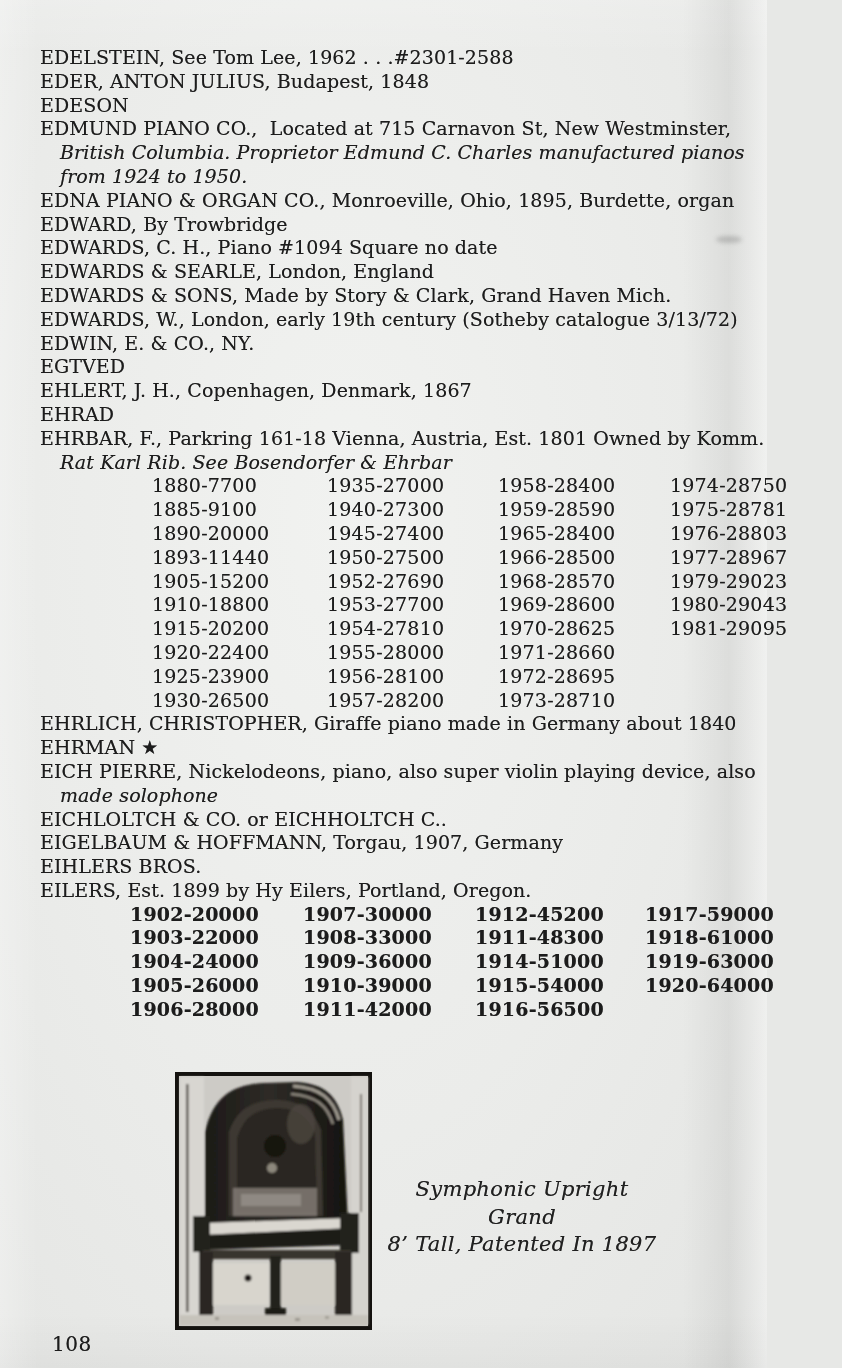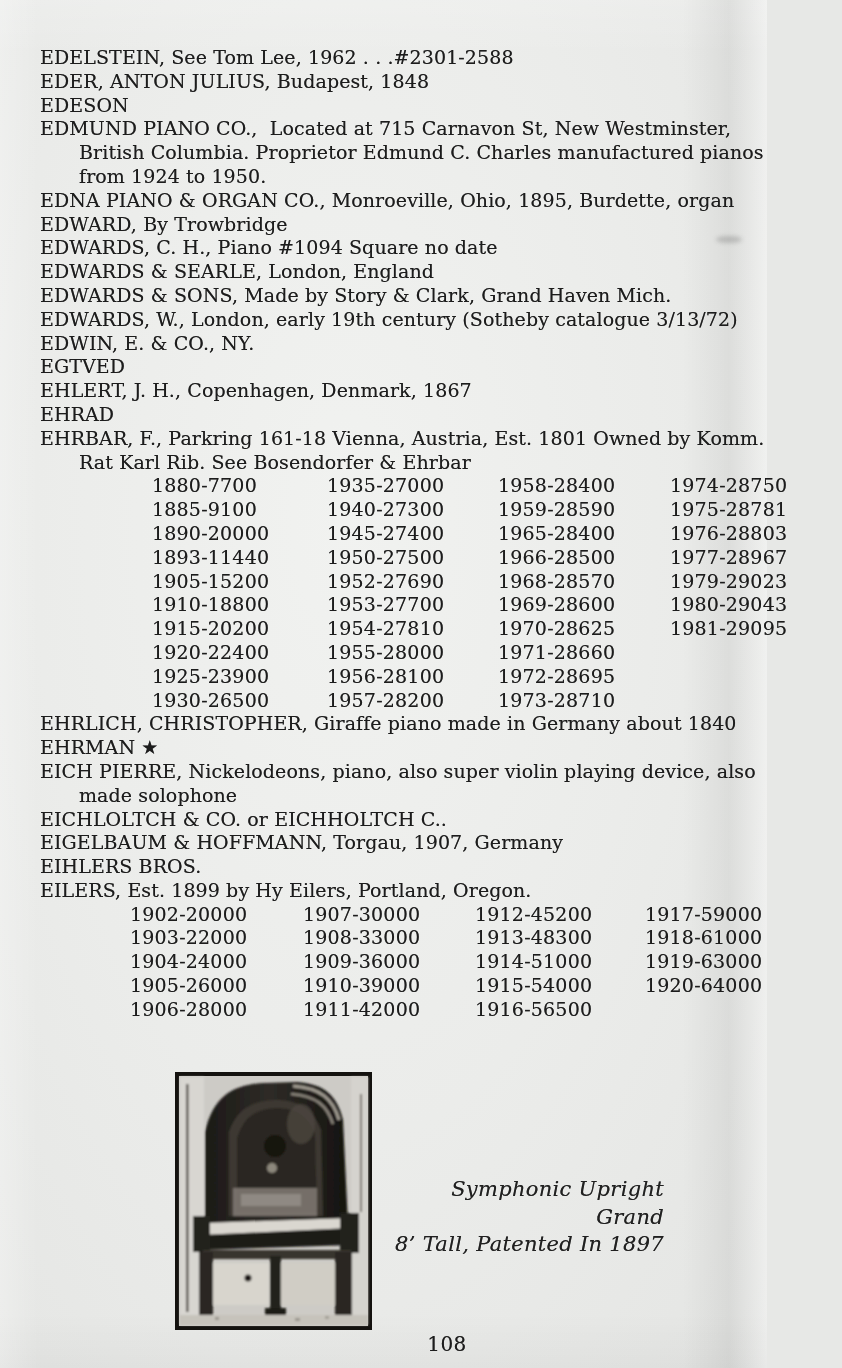--- a/index.html
+++ b/index.html
@@ -13,35 +13,35 @@
     position:relative;width:767px;height:1368px;
     color:#1c1c1c;
     background:
       linear-gradient(to right, rgba(255,255,255,.28) 0%, rgba(0,0,0,0) 5%, rgba(0,0,0,0) 89%, rgba(0,0,0,.055) 95%, rgba(255,255,255,.35) 100%),
       linear-gradient(to bottom, rgba(255,255,255,.18) 0%, rgba(0,0,0,0) 4%, rgba(0,0,0,0) 96%, rgba(0,0,0,.03) 100%),
       radial-gradient(ellipse at 45% 38%, #f1f2f0 0%, #ebecea 52%, #e4e5e3 100%);
     text-shadow:0 0 .5px rgba(25,25,25,.55);
   }
   .content{position:absolute;left:40px;top:46px;width:790px;}
   .line{font-size:19px;line-height:23.8px;white-space:pre;letter-spacing:.1px;}
-  .line.cont{margin-left:39px;}
+  .line.cont{margin-left:20px;font-style:italic;}
   .serial-table{}
   .serial-row{display:grid;font-size:19px;line-height:23.8px;}
   .serial-table.ehrbar .serial-row{grid-template-columns:175px 171px 172px 1fr;margin-left:112px;}
-  .serial-table.eilers .serial-row{grid-template-columns:173px 172px 170px 1fr;margin-left:90px;}
+  .serial-table.eilers .serial-row{grid-template-columns:173px 172px 170px 1fr;margin-left:90px;font-weight:bold;}
   .serial-cell{white-space:pre;letter-spacing:.2px;}
   .photo{position:absolute;left:175px;top:1072px;}
   .caption{
     position:absolute;left:380px;top:1176px;width:284px;
-    text-align:right;font-style:italic;font-size:21px;line-height:27.5px;
+    text-align:center;font-style:italic;font-size:21px;line-height:27.5px;
     letter-spacing:.3px;color:#202020;
   }
   .page-number{
     position:absolute;left:0;top:1332px;width:842px;
-    text-align:center;padding-left:52px;box-sizing:border-box;
+    padding-left:52px;box-sizing:border-box;
     font-size:20px;letter-spacing:.5px;
   }
   .smudge{
     position:absolute;left:716px;top:236px;width:26px;height:7px;border-radius:50%;
     background:rgba(90,90,88,.28);filter:blur(2px);
   }
 </style>
 </head>
 <body>
 
@@ -136,21 +136,21 @@
       <div class="serial-table eilers">
         <div class="serial-row">
           <span class="serial-cell">1902-20000</span>
           <span class="serial-cell">1907-30000</span>
           <span class="serial-cell">1912-45200</span>
           <span class="serial-cell">1917-59000</span>
         </div>
         <div class="serial-row">
           <span class="serial-cell">1903-22000</span>
           <span class="serial-cell">1908-33000</span>
-          <span class="serial-cell">1913-48300</span>
+          <span class="serial-cell">1911-48300</span>
           <span class="serial-cell">1918-61000</span>
         </div>
         <div class="serial-row">
           <span class="serial-cell">1904-24000</span>
           <span class="serial-cell">1909-36000</span>
           <span class="serial-cell">1914-51000</span>
           <span class="serial-cell">1919-63000</span>
         </div>
         <div class="serial-row">
           <span class="serial-cell">1905-26000</span>

